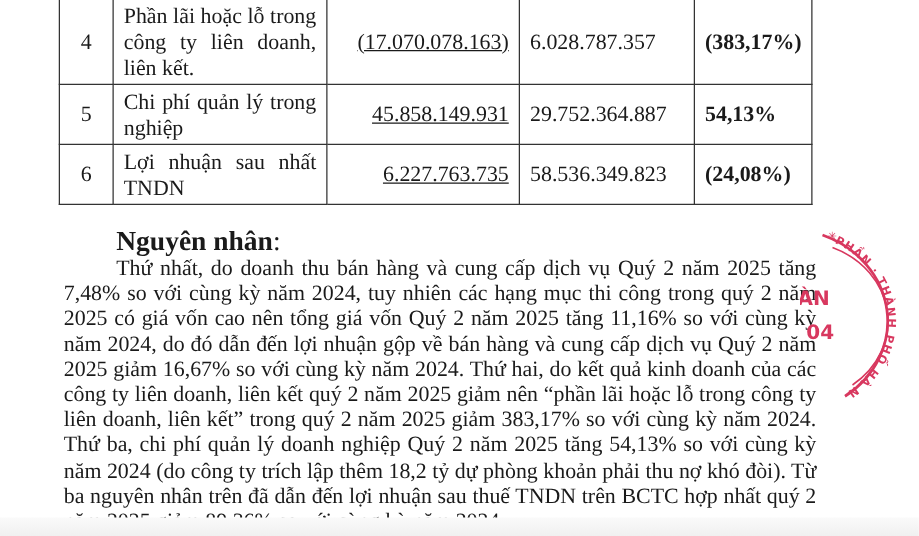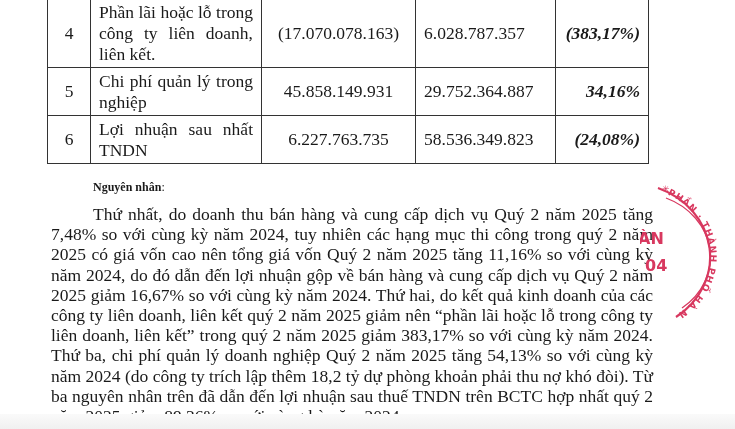--- a/index.html
+++ b/index.html
@@ -15,30 +15,30 @@
       border-collapse: collapse;
       font-size: 17.5px; line-height: 21px;
     }
     table.fin td {
       border: 1.3px solid #333;
       padding: 0 8px;
       vertical-align: middle;
     }
     td.c-no { width: 26px; text-align: center; }
     td.c-name { width: 154px; text-align: justify; text-align-last: left; }
-    td.c-cur { width: 137px; text-align: center; }
+    td.c-cur { width: 137px; text-align: right; text-decoration: underline; }
     td.c-prev { width: 123px; text-align: left; }
-    td.c-pct { width: 76px; text-align: right; font-weight: bold; font-style: italic; }
+    td.c-pct { width: 76px; text-align: left; font-weight: bold; }
     tr.r4 td { height: 68px; }
     tr.r5 td { height: 47px; }
     tr.r6 td { height: 47px; }
 
     .heading {
       position: absolute; left: 93px; top: 180px;
-      font-size: 12px; font-weight: bold;
+      font-size: 22px; font-weight: bold;
     }
     .heading .colon { font-weight: normal; }
     .para {
       position: absolute; left: 51px; top: 204px; width: 602px;
       font-size: 17.5px; line-height: 20.2px;
       text-align: justify;
       text-indent: 42px;
     }
     .stamp {
       position: absolute; left: 640px; top: 180px; width: 95px; height: 140px;
@@ -60,21 +60,21 @@
         <td class="c-name">Phần lãi hoặc lỗ trong công ty liên doanh, liên kết.</td>
         <td class="c-cur">(17.070.078.163)</td>
         <td class="c-prev">6.028.787.357</td>
         <td class="c-pct">(383,17%)</td>
       </tr>
       <tr class="r5">
         <td class="c-no">5</td>
         <td class="c-name">Chi phí quản lý trong nghiệp</td>
         <td class="c-cur">45.858.149.931</td>
         <td class="c-prev">29.752.364.887</td>
-        <td class="c-pct">34,16%</td>
+        <td class="c-pct">54,13%</td>
       </tr>
       <tr class="r6">
         <td class="c-no">6</td>
         <td class="c-name">Lợi nhuận sau nhất TNDN</td>
         <td class="c-cur">6.227.763.735</td>
         <td class="c-prev">58.536.349.823</td>
         <td class="c-pct">(24,08%)</td>
       </tr>
     </tbody>
   </table>

